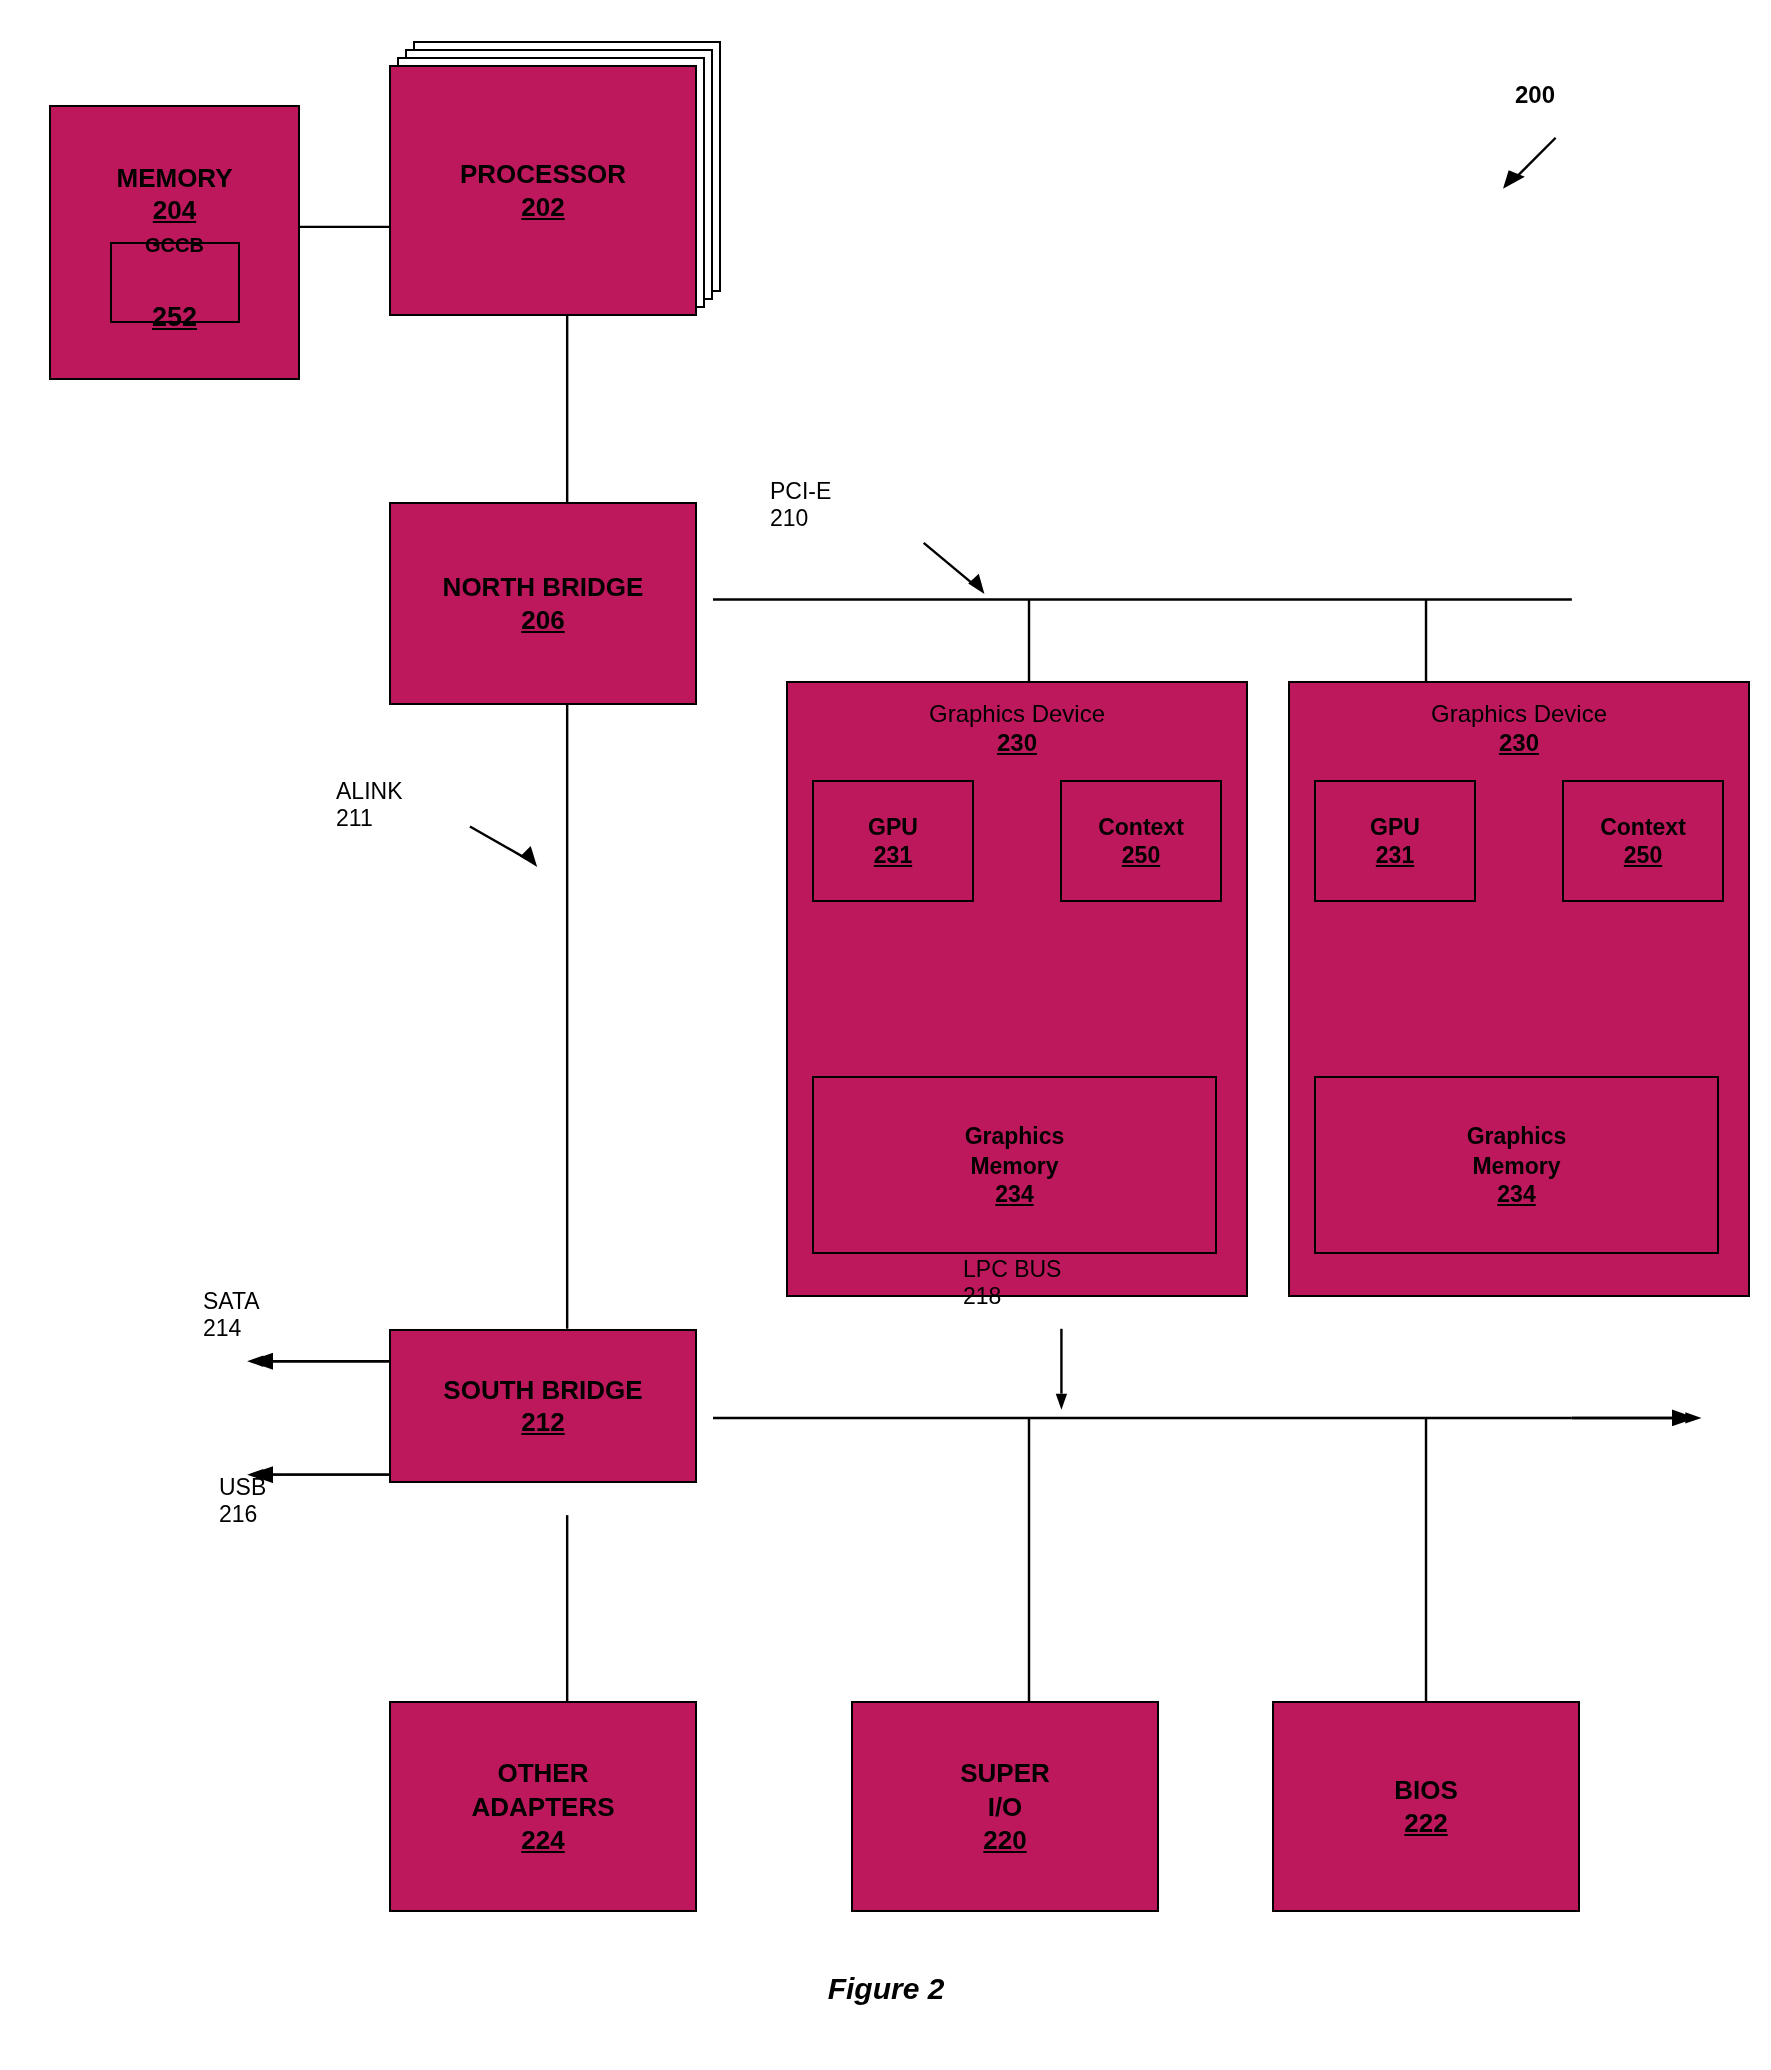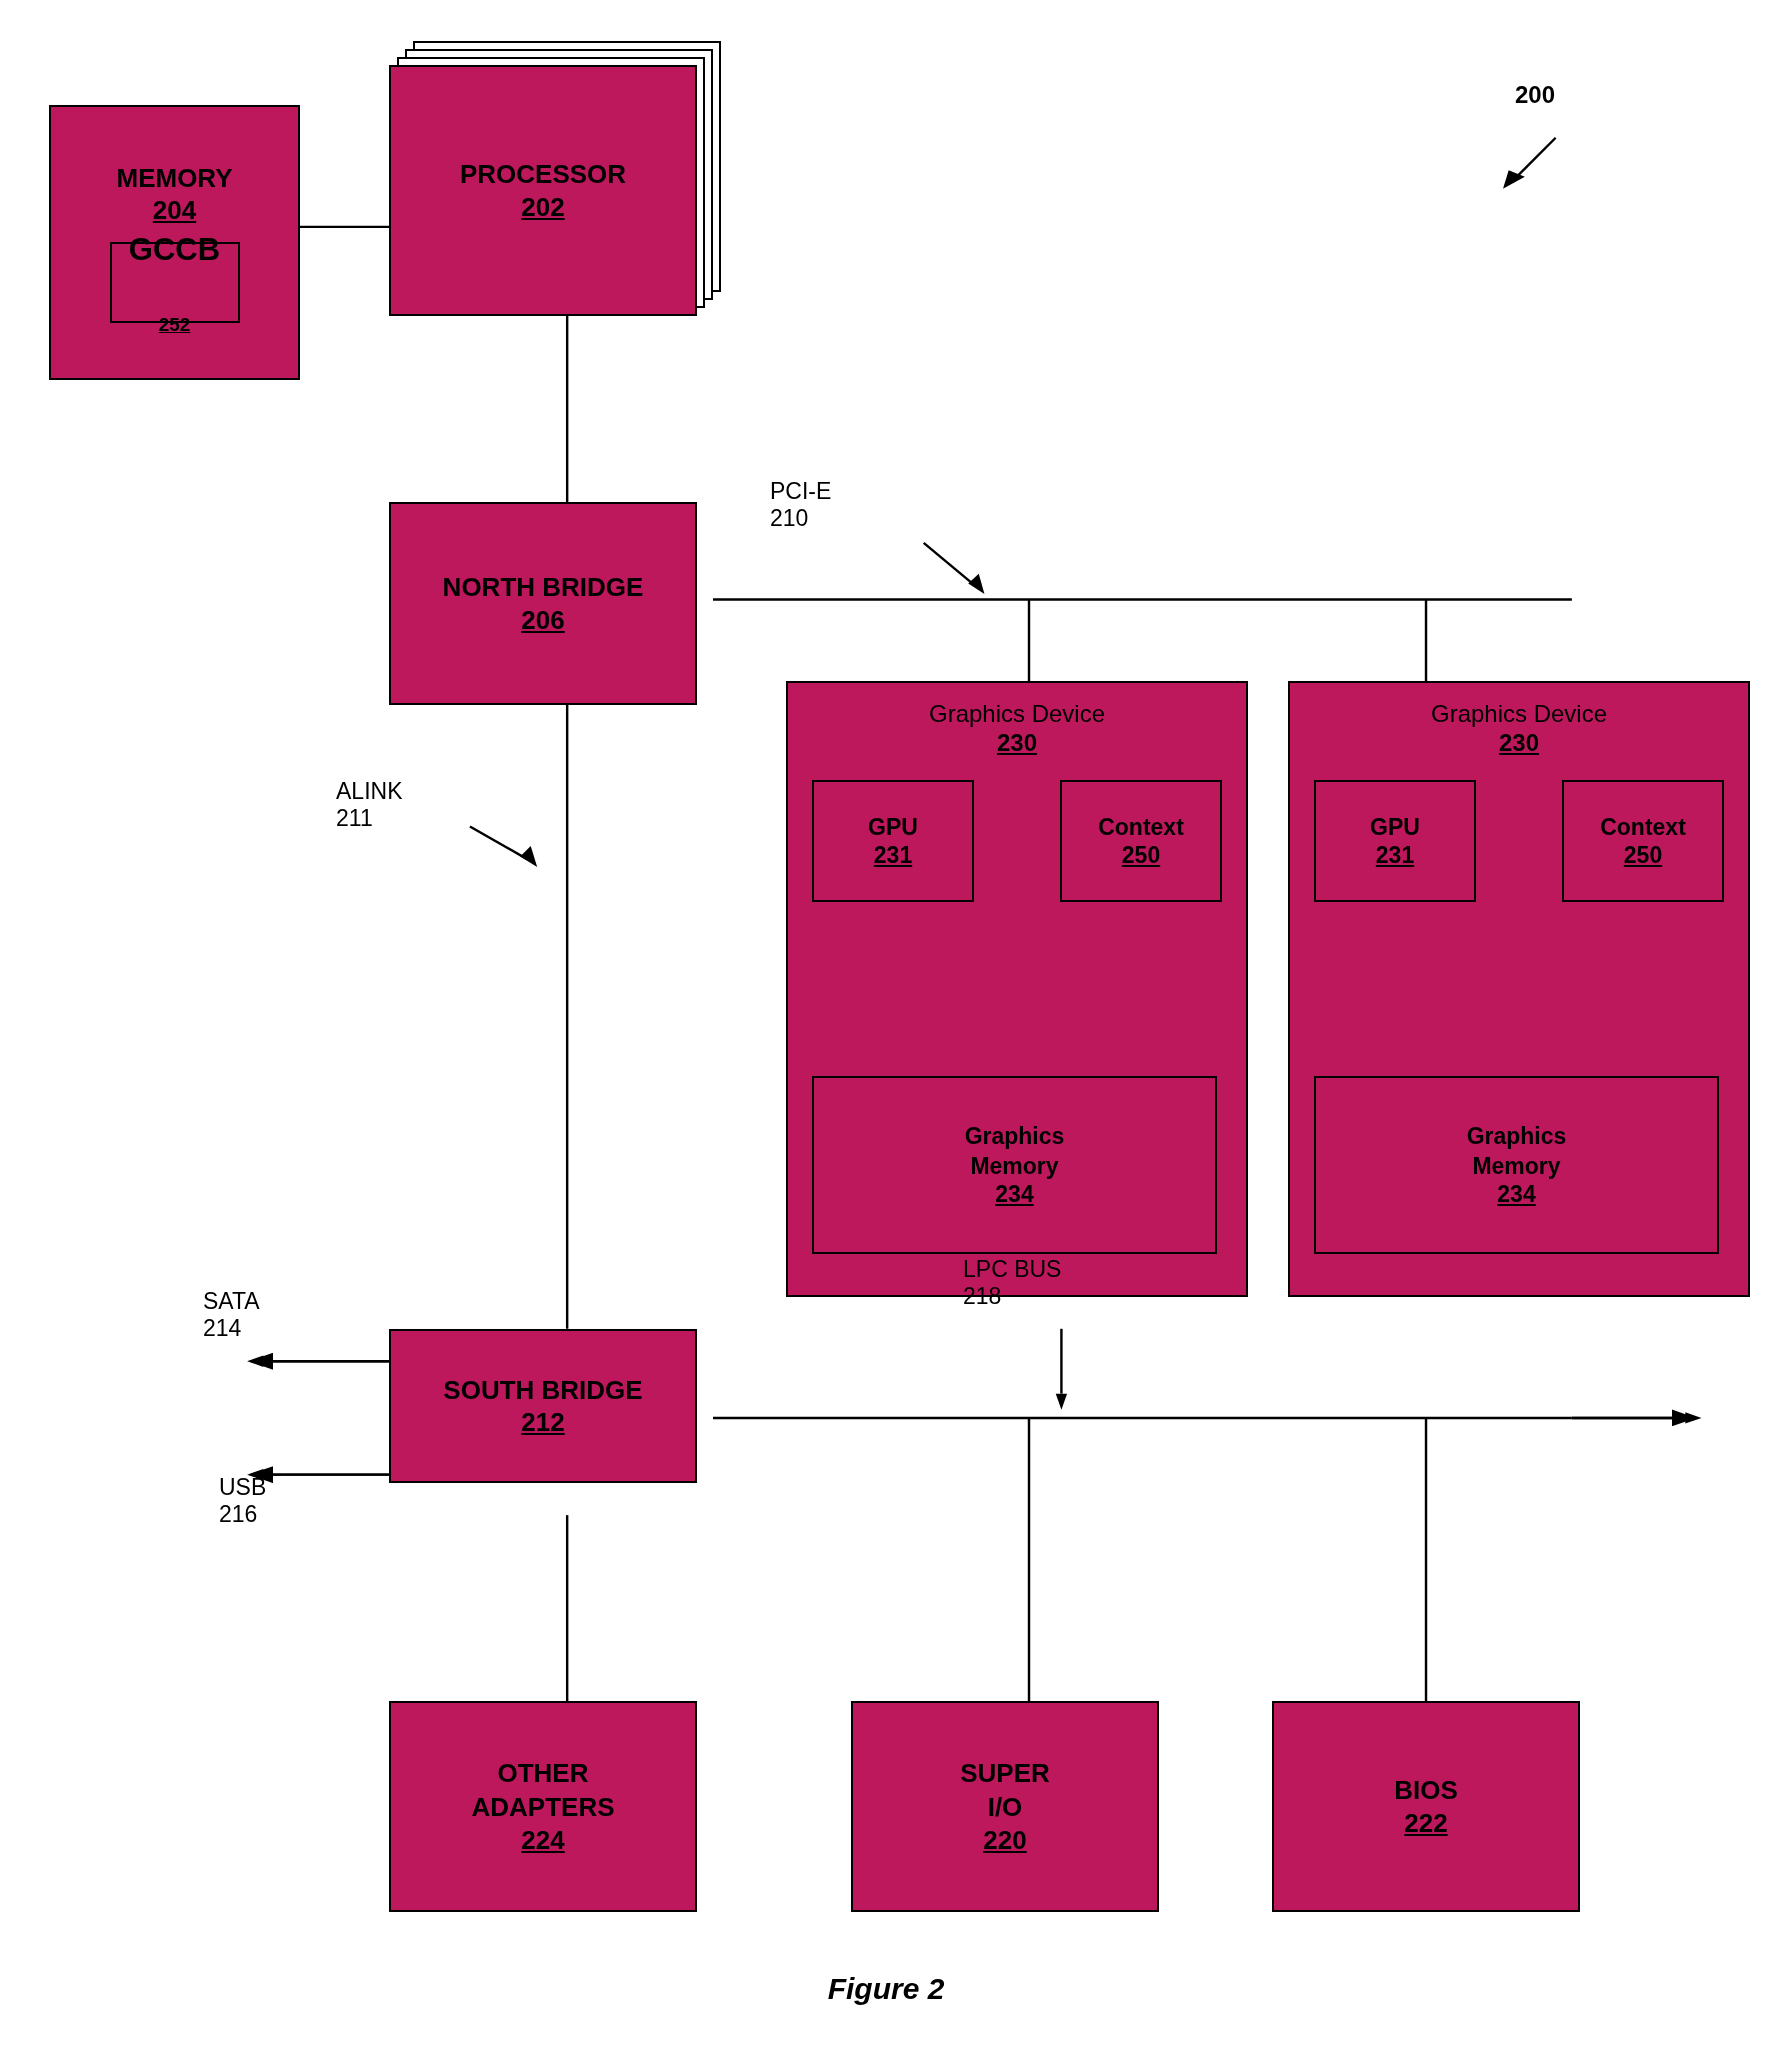--- a/index.html
+++ b/index.html
@@ -156,22 +156,22 @@
     <polygon points="1310,1740 1303,1720 1317,1720" fill="#000"></polygon>
   </svg>
 
   <div class="label-text" style="top:81px; left:1515px;">200</div>
 
   <div class="box" style="left:49px; top:105px; width:251px; height:275px;">
     <span class="box-label">MEMORY</span>
     <span class="box-number">204</span>
 
     <div class="box" style="position:relative; width:130px; height:81px; margin-top:16px;">
-      <span class="box-label" style="font-size:31px;">GCCB</span>
-      <span class="box-number" style="font-size:19px;margin-top:44px;">252</span>
+      <span class="box-label" style="font-size:20px;">GCCB</span>
+      <span class="box-number" style="font-size:27px;margin-top:44px;">252</span>
     </div>
   </div>
 
   <div class="stacked-pages" style="left:389px; top:41px;">
     <div class="stacked-page" style="left:24px; top:0px; width:308px; height:251px;"></div>
     <div class="stacked-page" style="left:16px; top:8px; width:308px; height:251px;"></div>
     <div class="stacked-page" style="left:8px; top:16px; width:308px; height:251px;"></div>
     <div class="box" style="left:0px; top:24px; width:308px; height:251px;">
       <span class="box-label">PROCESSOR</span>
       <span class="box-number">202</span>

